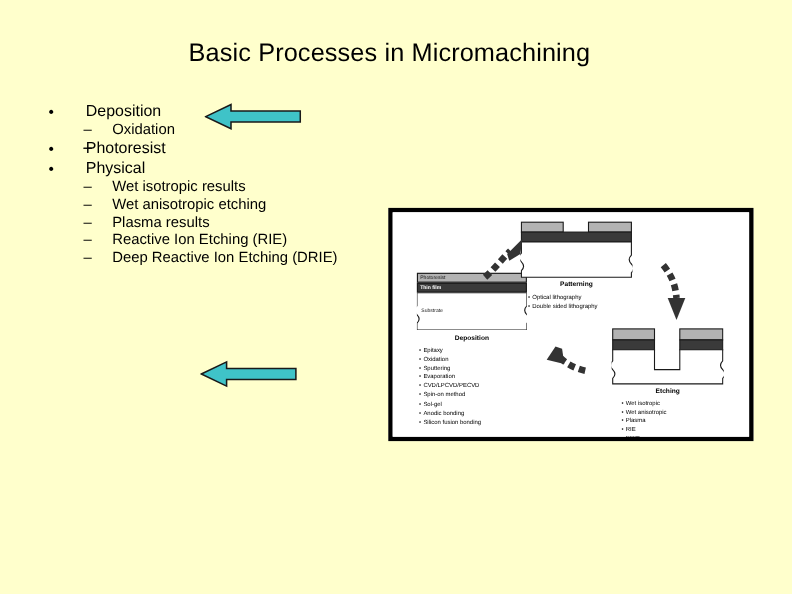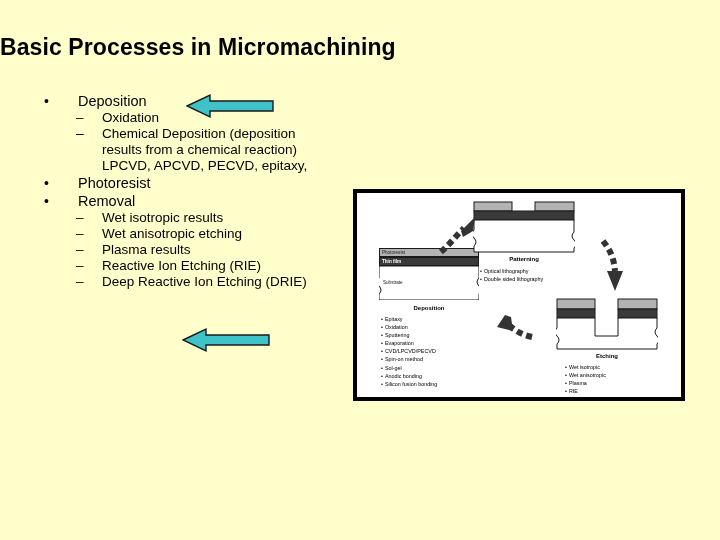--- a/index.html
+++ b/index.html
@@ -14,25 +14,25 @@
     overflow: hidden;
     position: relative;
   }
 
   
   .slide-title {
     position: absolute;
     top: 34px;
     left: 0;
     width: 708px;
+    text-align: center;
     font-size: 23px;
     color: #000000;
     letter-spacing: 0.1px;
     white-space: nowrap;
-    font-weight: bold;
   }
 
   
   .body-block {
     position: absolute;
     top: 92px;
     left: 34px;
     width: 300px;
   }
 
@@ -149,31 +149,30 @@
   </div>
   <div class="lvl2">
     <span class="marker">–</span>
     <span>Oxidation</span>
   </div>
   <div class="lvl2">
     <span class="marker">–</span>
   </div>
   <div class="lvl2">
     <span class="marker">–</span>
-    <span>Chemical Deposition (deposition results from a chemical reaction) LPCVD, APCVD, PECVD, epitaxy,</span>
   </div>
 
   <div class="lvl1">
     <span class="marker">•</span>
     <span>Photoresist</span>
   </div>
 
   <div class="lvl1">
     <span class="marker">•</span>
-    <span>Removal</span>
+    <span>Physical</span>
   </div>
   <div class="lvl2">
     <span class="marker">–</span>
     <span>Wet isotropic results</span>
   </div>
   <div class="lvl2">
     <span class="marker">–</span>
     <span>Wet anisotropic etching</span>
   </div>
   <div class="lvl2">

